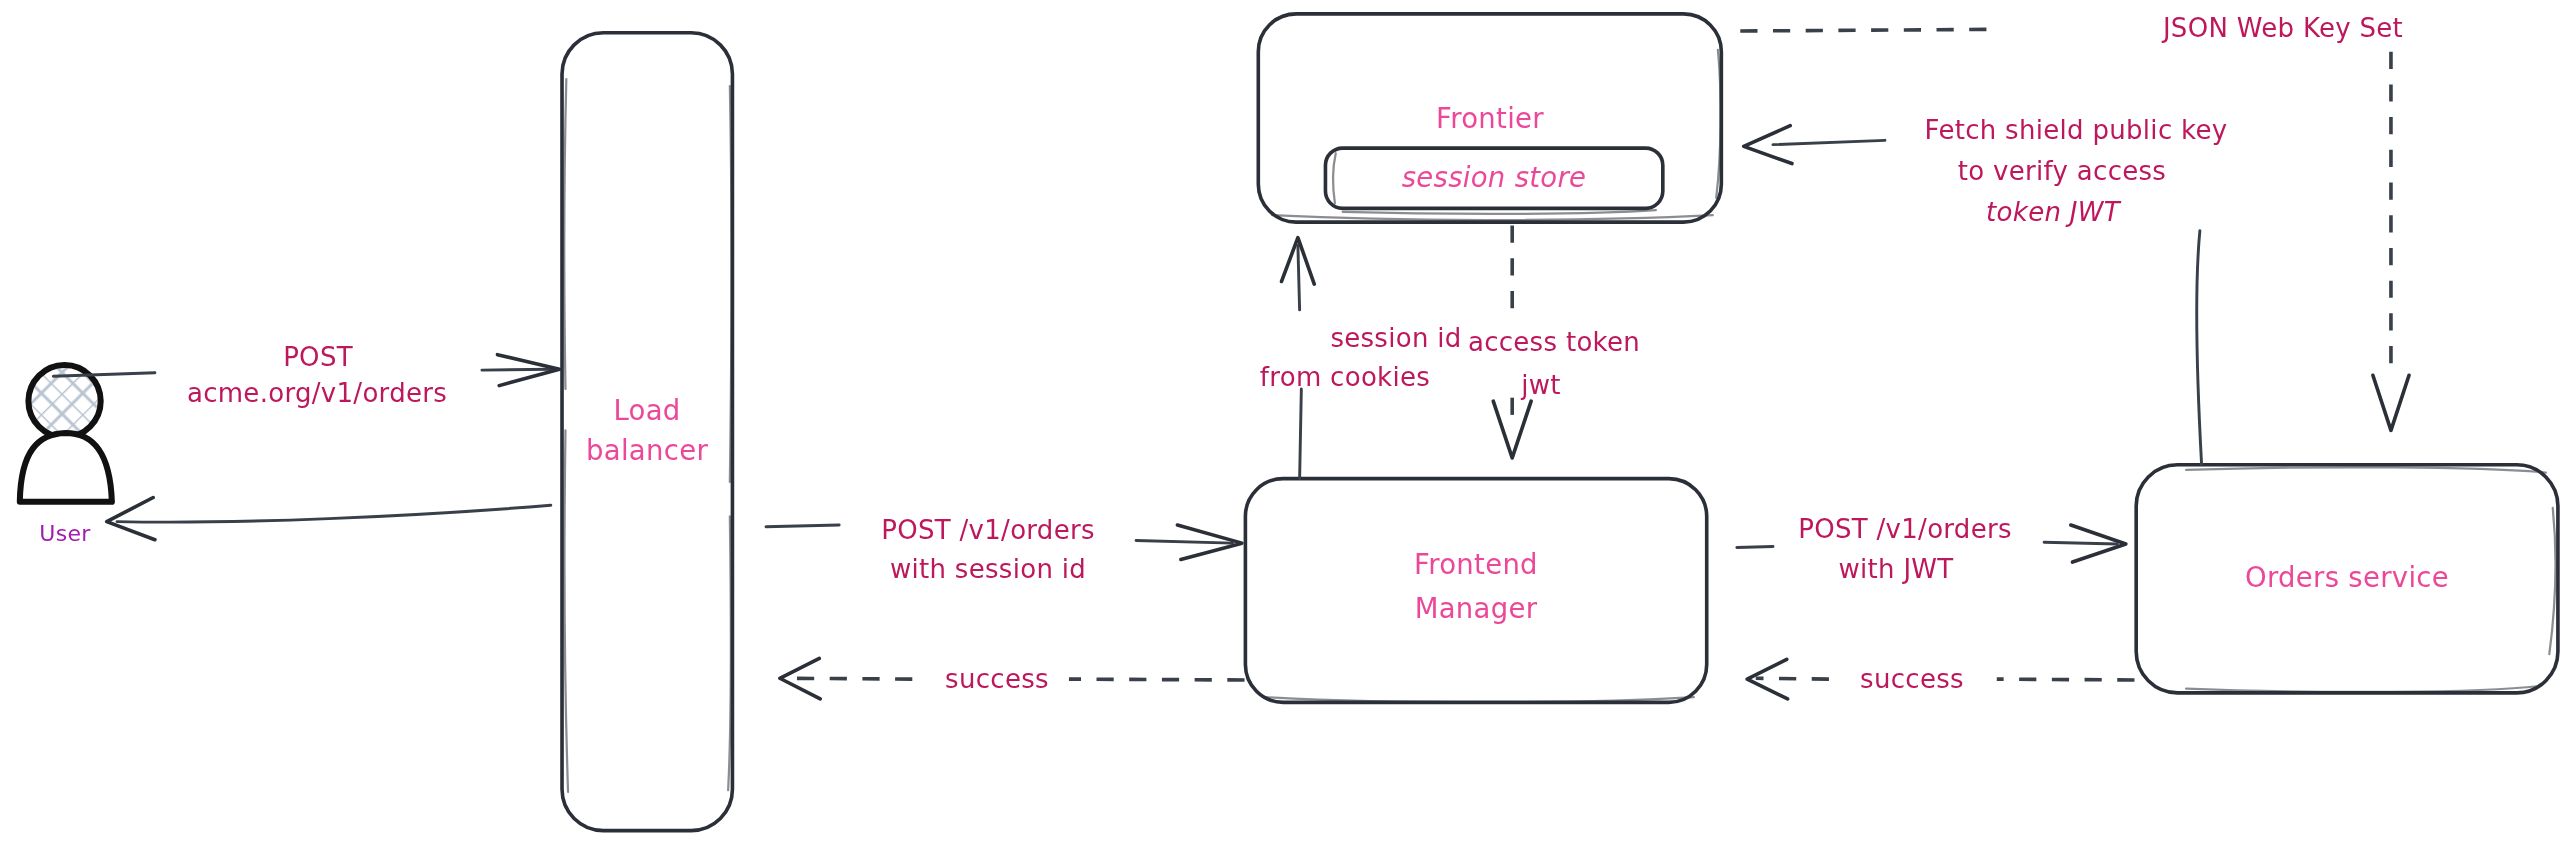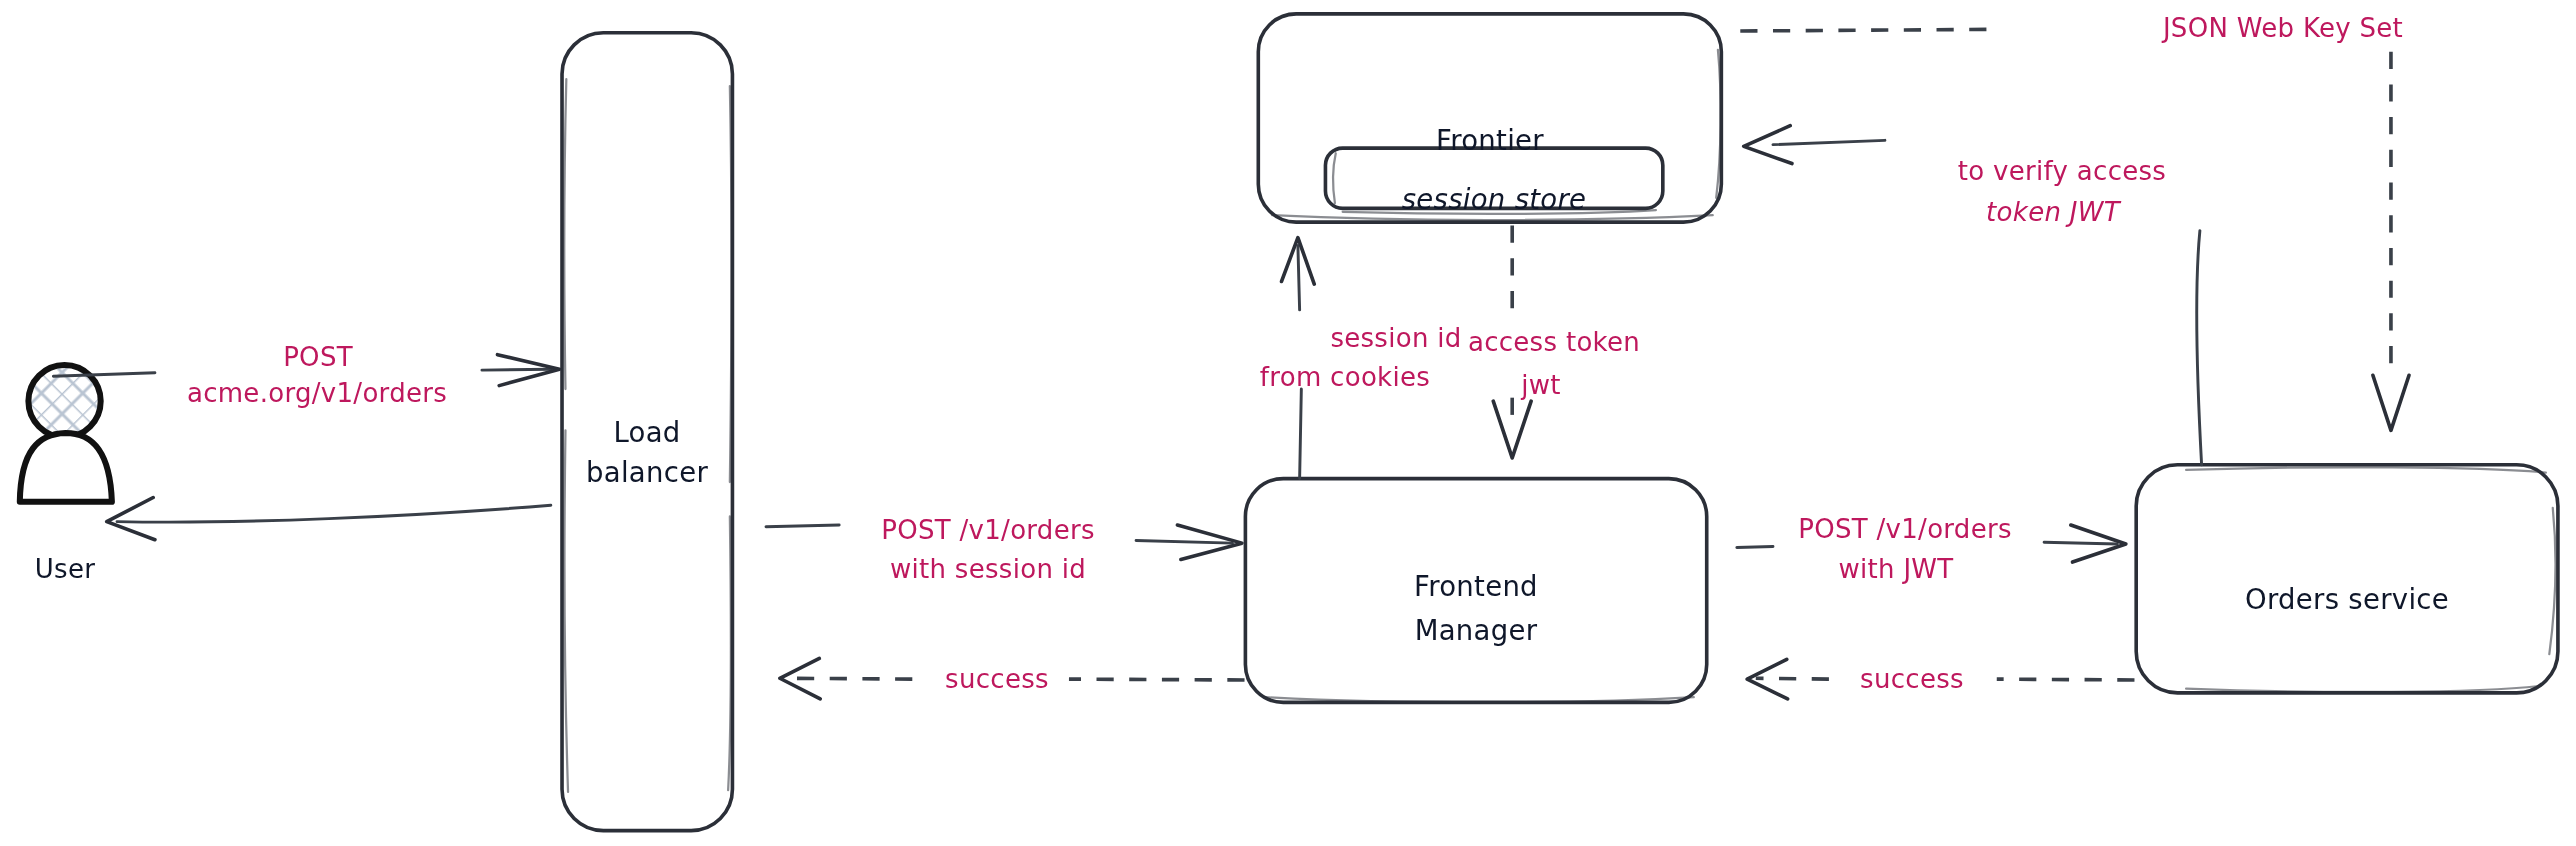--- a/index.html
+++ b/index.html
@@ -79,31 +79,29 @@
     font-family: "DejaVu Sans", sans-serif;
     font-size: 26px;
     line-height: 1.22;
     letter-spacing: 0.3px;
     white-space: pre;
     pointer-events: none;
   }
   .lbl.center { text-align: center; transform: translate(-50%, -50%); }
   .lbl.node-label {
     font-size: 27.5px;
-    color: #0f172a;
-    margin-top: 22px;
+    color: #ec4899;
   }
   .lbl.edge-label {
     font-size: 26px;
     color: #be185d;
   }
   .lbl.actor-label {
-    font-size: 26px;
-    color: #0f172a;
-    margin-top: 36px;
+    font-size: 22px;
+    color: #a21caf;
   }
 </style>
 </head>
 <body>
 
 <div id="diagram-root">
 
   <svg class="layer" viewBox="0 0 2993 984">
     <defs>
       <pattern id="crosshatch" width="34" height="34" patternUnits="userSpaceOnUse" patternTransform="rotate(45)">
@@ -236,19 +234,20 @@
   <div class="lbl edge-label center" style="left:1345px; top:378px;">from cookies</div>
 
   <div class="lbl edge-label center" style="left:1554px; top:343px;">access token</div>
   <div class="lbl edge-label center" style="left:1541px; top:386px;text-align:right;">jwt</div>
 
   <div class="lbl edge-label center" style="left:1905px; top:530px;">POST /v1/orders</div>
   <div class="lbl edge-label center" style="left:1896px; top:570px;">with JWT</div>
 
   <div class="lbl edge-label center" style="left:1912px; top:680px;">success</div>
 
+  <div class="lbl edge-label center" style="left:2076px; top:131px;">Fetch shield public key</div>
   <div class="lbl edge-label center" style="left:2062px; top:172px;text-align:right;">to verify access</div>
   <div class="lbl edge-label center" style="left:2053px; top:213px;font-style:italic;">token JWT</div>
 
   <div class="lbl edge-label center" style="left:2283px; top:29px;">JSON Web Key Set</div>
 
 </div>
 
 
 </body></html>

